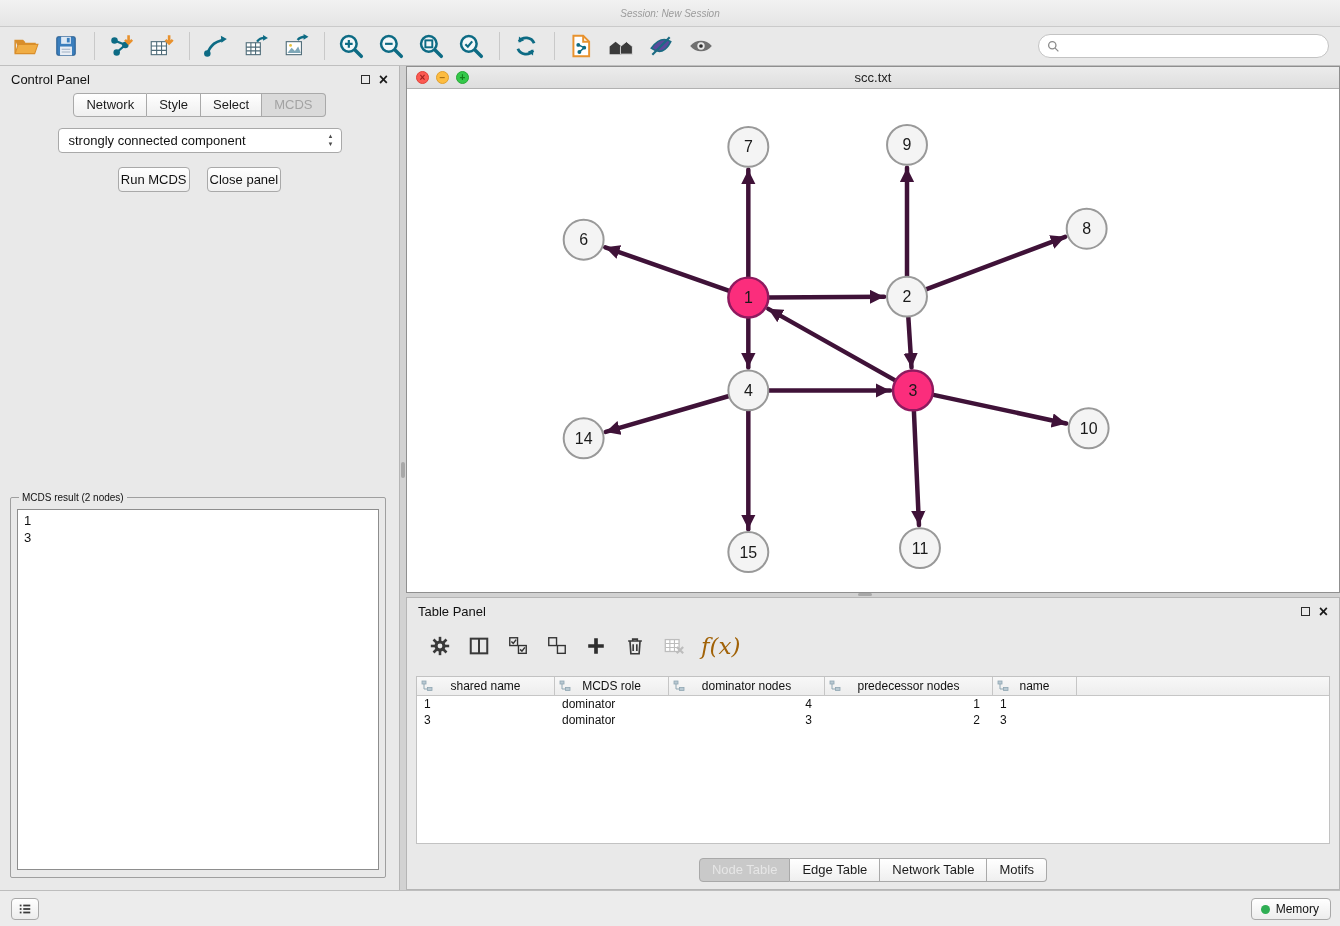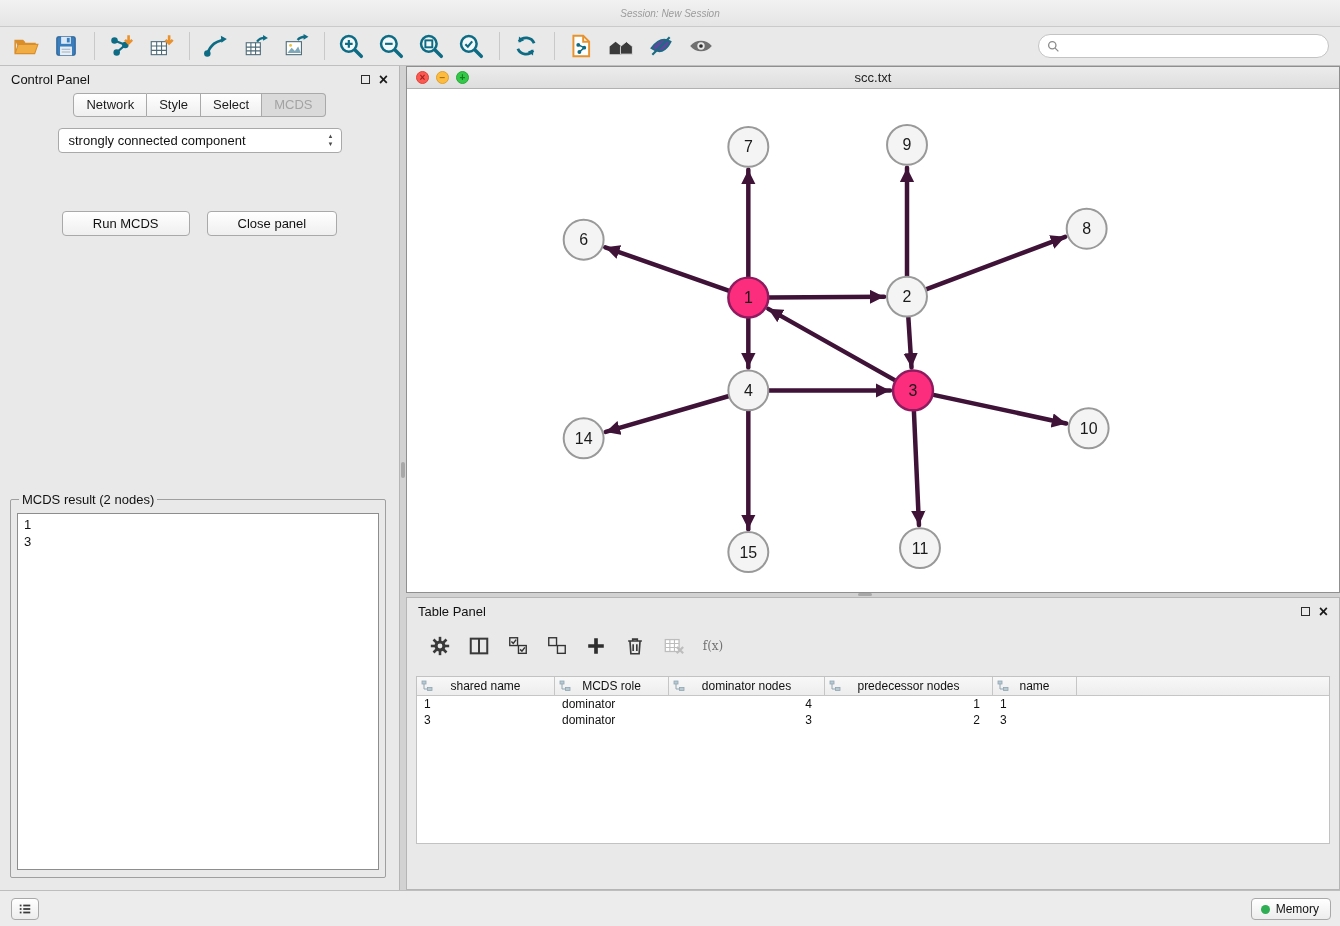--- a/index.html
+++ b/index.html
@@ -35,25 +35,25 @@
   .tab:first-child { border-left:1px solid #a9a9a9; border-top-left-radius:4px; border-bottom-left-radius:4px; }
   .tab:last-child { border-top-right-radius:4px; border-bottom-right-radius:4px; }
   .tab.active { background:#dadada; color:#a3a3a3; }
   .tab.active.light-text { background:#c9c9c9; color:#e6e6e6; }
   .opt-label { margin-top:18px; text-align:center; font-size:13px; }
   .dropdown { margin:11px auto 0; width:284px; height:25px; background:#fff; border:1px solid #a9a9a9;
     border-radius:4px; display:flex; align-items:center; padding:0 7px 0 10px; font-size:13px; }
   .stepper { margin-left:auto; display:flex; flex-direction:column; align-items:center;
     color:#4a4a4a; font-size:6px; line-height:1.3; }
   .btn-row { margin-top:14px; display:flex; justify-content:center; gap:17px; }
-  .push-btn { height:25px; padding:0 30px; background:linear-gradient(#fff,#efefef);
-    border:1px solid #a9a9a9; border-radius:4px; font-size:13px; display:flex; align-items:center;margin-top:44px; }
+  .push-btn { height:25px; padding:0 2px; background:linear-gradient(#fff,#efefef);
+    border:1px solid #a9a9a9; border-radius:4px; font-size:13px; display:flex; align-items:center; }
   .result-fs { position:absolute; left:10px; right:13px; top:426px; bottom:12px;
     border:1px solid #9f9f9f; border-radius:2px; padding:6px 6px 7px; }
-  .result-fs legend { font-size:13px; padding:0 3px; margin-left:2px; }
+  .result-fs legend { font-size:10px; padding:0 3px; margin-left:2px; }
   .result-box { width:100%; height:100%; background:#fff; border:1px solid #8d8d8d;
     font-size:13px; padding:2px 6px; line-height:17px; overflow:hidden; }
 
   
   .net-window { position:absolute; left:406px; top:66px; right:0; height:527px;
     background:#fff; border:1px solid #8f8f8f; }
   .net-titlebar { height:22px; background:linear-gradient(#ececec,#dedede); border-bottom:1px solid #b1b1b1;
     display:flex; align-items:center; justify-content:center; font-size:13px; color:#222; position:relative; }
   .traffic { position:absolute; left:9px; top:4px; display:flex; gap:7px; }
   .light { width:13px; height:13px; border-radius:50%; display:flex; align-items:center;
@@ -71,21 +71,21 @@
   .v-splitter .handle { position:absolute; left:1px; top:396px; width:4px; height:16px; background:#a8a8a8; border-radius:2px; }
   .h-splitter { position:absolute; left:406px; right:0; top:593px; height:4px; background:#d2d2d2; }
   .h-splitter .handle { position:absolute; left:452px; top:0; width:14px; height:3px; background:#a8a8a8; border-radius:1.5px; }
 
   
   .table-panel { position:absolute; left:406px; top:597px; right:0; bottom:36px;
     background:#e9e9e9; border:1px solid #b5b5b5; }
   .tp-toolbar { height:40px; margin-top:1px; display:flex; align-items:center; gap:15px; padding-left:21px; }
   .tp-toolbar .tbtn { display:flex; align-items:center; justify-content:center; min-width:24px; height:26px; }
   .tp-toolbar svg { width:22px; height:22px; }
-  .fx { font-family:"DejaVu Serif","Liberation Serif",serif; font-size:12px; color:#737373; }
+  .fx { font-family:"DejaVu Serif","Liberation Serif",serif; font-style:italic; font-size:23px; color:#a16207; }
   .tp-table { position:absolute; left:9px; right:9px; top:78px; bottom:45px;
     background:#fff; border:1px solid #c2c2c2; font-size:12px; overflow:hidden; }
   .thead { display:flex; height:19px; background:linear-gradient(#f8f8f8,#ededed); border-bottom:1px solid #c6c6c6;justify-content:space-between; }
   .th { position:relative; display:flex; align-items:center; justify-content:center; border-right:1px solid #c6c6c6; }
   .th svg { position:absolute; left:4px; top:3px; width:12px; height:12px; }
   .trow { display:flex; height:16px; line-height:16px; }
   .td { padding-left:7px; overflow:hidden; white-space:nowrap; }
   .c0{width:138px;} .c1{width:114px;} .c2{width:156px;} .c3{width:168px;} .c4{width:84px;} .cfill{flex:1;}
   .td.c2,.td.c3 { text-align:right; padding-right:13px; padding-left:0; }
   .tp-tabs { position:absolute; left:0; right:0; bottom:7px; display:flex; justify-content:center; }
@@ -494,20 +494,26 @@
     <div class="trow">
       <div class="td c0">3</div>
       <div class="td c1">dominator</div>
       <div class="td c2">3</div>
       <div class="td c3">2</div>
       <div class="td c4">3</div>
       <div class="cfill"></div>
     </div>
   </div>
 
+  <div class="tp-tabs">
+    <span class="tab active light-text">Node Table</span>
+    <span class="tab">Edge Table</span>
+    <span class="tab">Network Table</span>
+    <span class="tab">Motifs</span>
+  </div>
 </div>
 
 <div class="status-bar">
   <span class="menu-btn">
     <svg viewBox="0 0 16 16" width="14" height="14">
       <rect x="2" y="3" width="2" height="2" fill="#3a3a3a"></rect>
         <rect x="6" y="3" width="8" height="2" fill="#3a3a3a"></rect>
       <rect x="2" y="7" width="2" height="2" fill="#3a3a3a"></rect>
         <rect x="6" y="7" width="8" height="2" fill="#3a3a3a"></rect>
       <rect x="2" y="11" width="2" height="2" fill="#3a3a3a"></rect>

